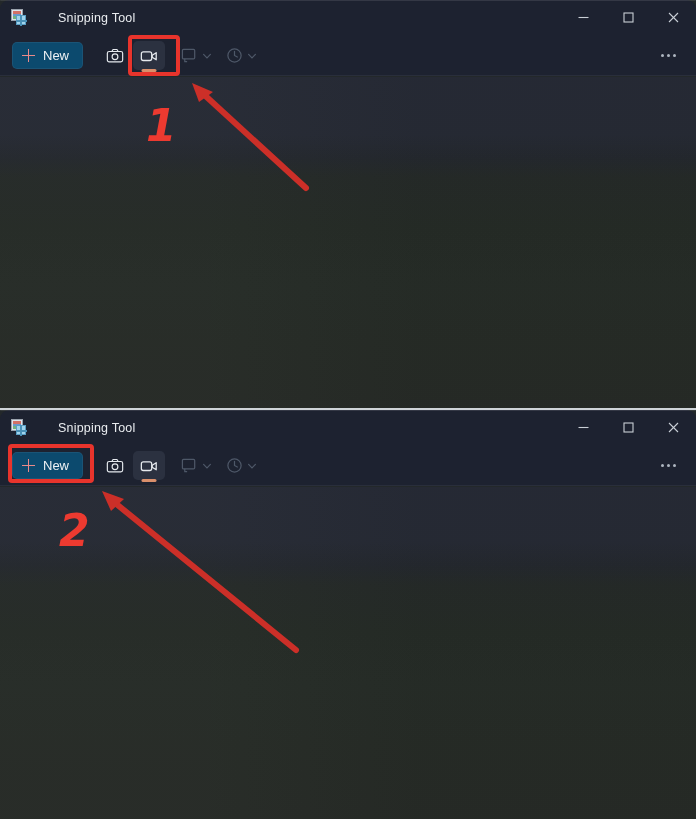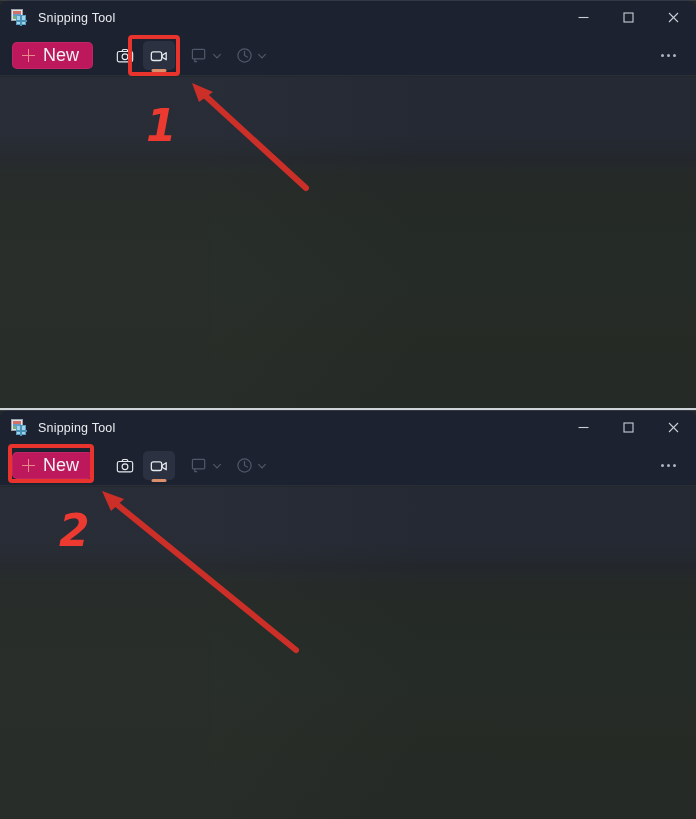--- a/index.html
+++ b/index.html
@@ -93,20 +93,21 @@
     content:"";
     position:absolute; left:-1px; top:4px;
     width:11px; height:1.5px; background:#4a90b5;
   }
 
   .win-title {
     color: #e9ecef;
     font-size: 12.5px;
     letter-spacing: .2px;
     white-space: nowrap;
+    margin-left: 20px;
   }
 
   .win-controls {
     position: absolute;
     right: 0; top: 0;
     height: 35px;
     display: flex;
     align-items: center;
   }
   .wc {
@@ -131,25 +132,25 @@
     background: rgba(255,255,255,0.055);
   }
 
   .new-btn {
     display: flex;
     align-items: center;
     gap: 8px;
     height: 27px;
     padding: 0 13px 0 9px;
     border-radius: 5px;
-    background: #be185d;
+    background: #0c4a6e;
     border: 1px solid rgba(255,255,255,0.06);
     box-sizing: border-box;
     color: #eef1f4;
-    font-size: 18px;
+    font-size: 13px;
   }
   .plus-ico {
     width: 13px; height: 13px;
     position: relative;
     flex: 0 0 auto;
   }
   .plus-ico::before, .plus-ico::after {
     content: "";
     position: absolute;
     background: #e98a8a;

